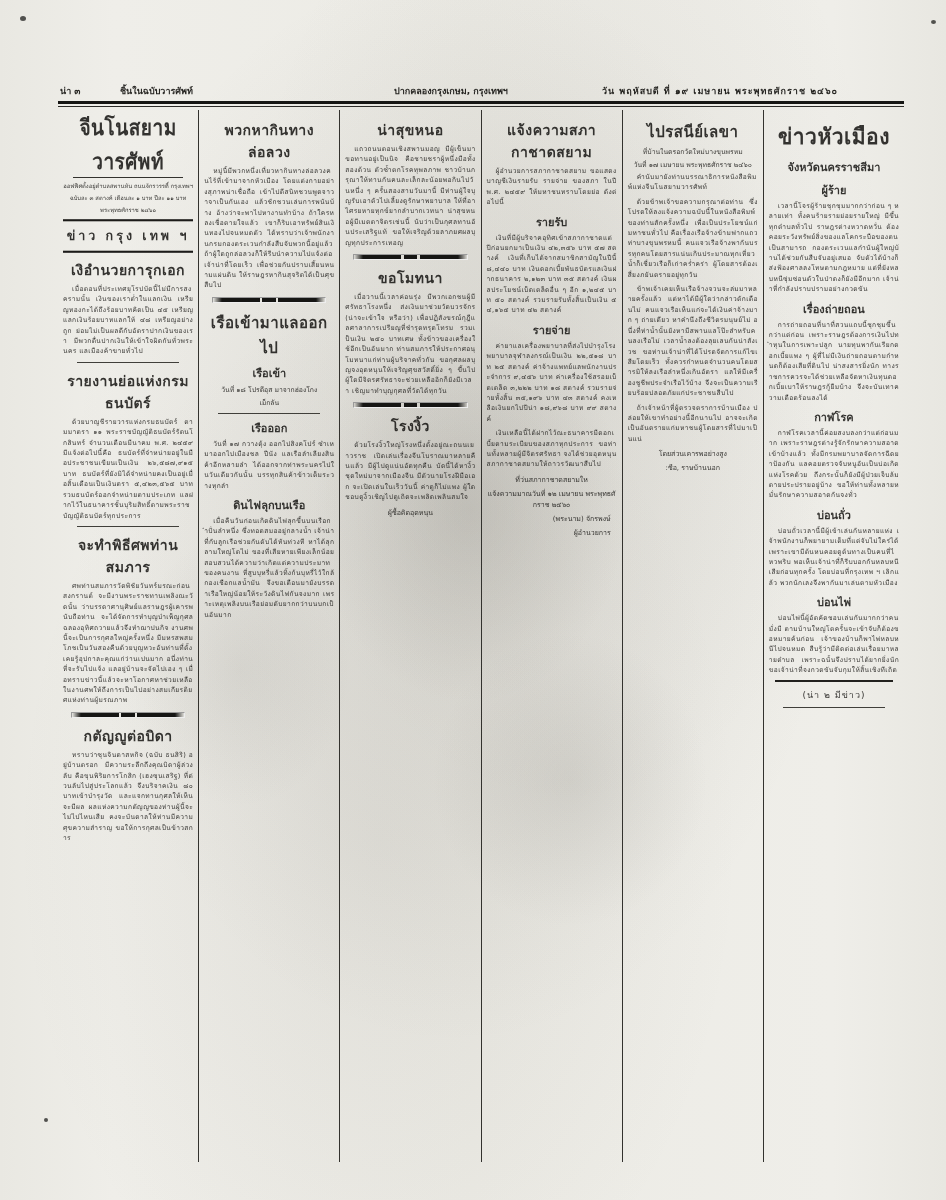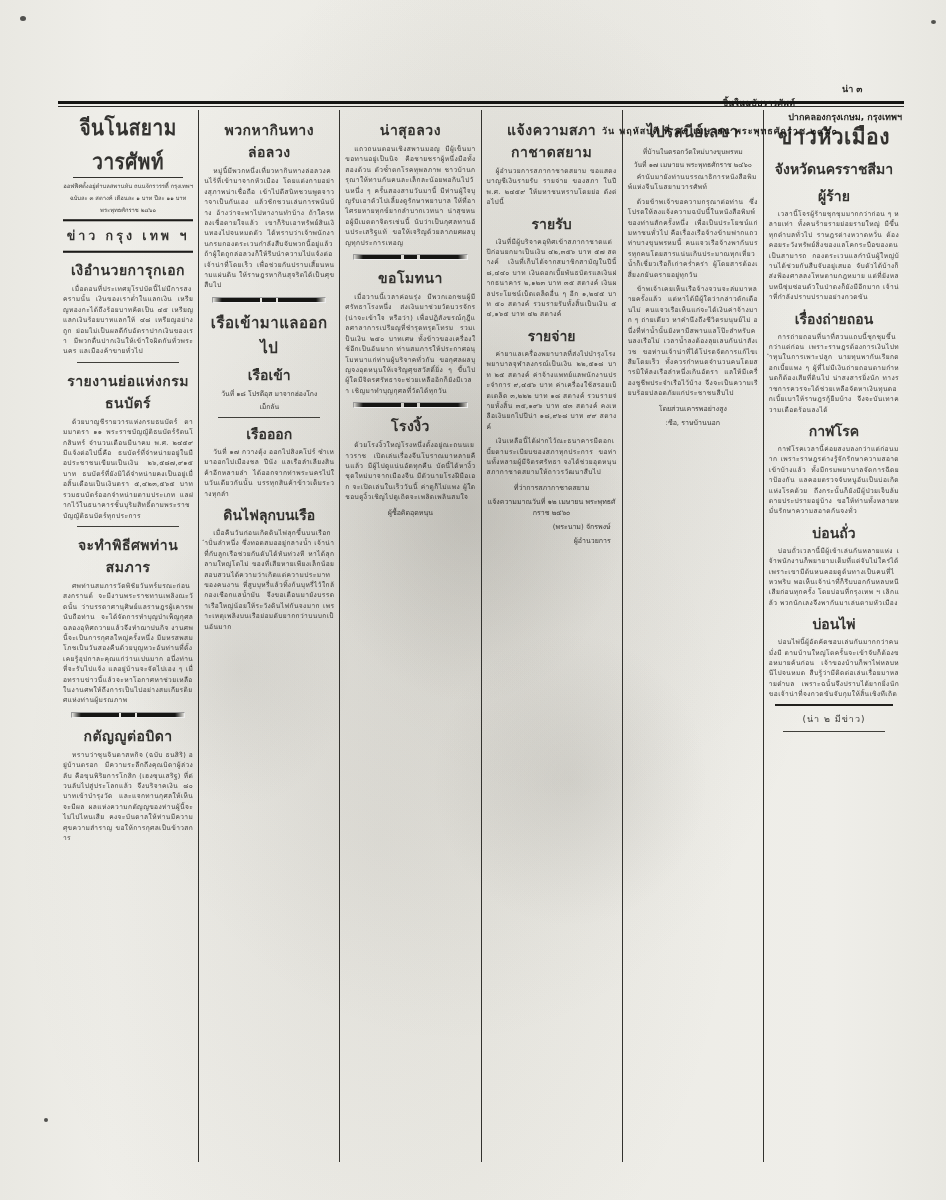--- a/index.html
+++ b/index.html
@@ -13,21 +13,21 @@
       linear-gradient(90deg, #e9e8e2 0%, #efeee9 12%, #ecebe5 50%, #efeee9 88%, #e8e7e1 100%);
     color:#1e1d1b;
   }
   .speck{position:absolute;background:#2a2a28;border-radius:50%;opacity:.8;}
   .smudge{position:absolute;pointer-events:none;}
 
   
   .topstrip{
     position:absolute;left:60px;top:82px;width:842px;height:16px;
     display:flex;align-items:flex-end;font-size:9px;font-weight:700;
-    filter:blur(.25px);color:#262522;flex-direction:column;
+    filter:blur(.25px);color:#262522;
   }
   .topstrip .t-left{width:60px;}
   .topstrip .t-note{width:180px;}
   .topstrip .t-office{flex:1;text-align:center;}
   .topstrip .t-date{width:300px;text-align:left;letter-spacing:1px;}
   .double-rule{position:absolute;left:58px;width:846px;}
   .double-rule .r1{height:3px;background:#161614;margin-bottom:2px;}
   .double-rule .r2{height:1px;background:#2c2b28;}
 
   
@@ -37,21 +37,21 @@
   }
   .col{
     flex:1 1 0;padding:2px 5px 0 5px;overflow:hidden;color:rgba(25,24,22,.88);
   }
   .col + .col{border-left:1px solid #33322e;}
   .p{
     font-size:6.6px;line-height:10.4px;text-align:justify;text-indent:9px;
     margin:2px 0 4px 0;word-break:break-all;letter-spacing:.4px;
   }
   .headline{font-size:14px;font-weight:700;text-align:center;margin:7px 0 3px 0;letter-spacing:.5px;}
-  .subhead{font-size:14px;font-weight:700;text-align:center;margin:5px 0 2px 0;}
+  .subhead{font-size:11px;font-weight:700;text-align:center;margin:5px 0 2px 0;}
   .bighead{font-size:15px;font-weight:700;text-align:center;margin:8px 0 2px 0;letter-spacing:.5px;transform:scaleY(1.05);}
   .cline{font-size:6.8px;text-align:center;margin:2px 0;word-break:break-all;}
   .hr-thin{border:0;border-top:1px solid #403f3a;margin:5px 14px;}
   .hr-orn{height:4px;margin:6px 8px;background:
     linear-gradient(90deg,#16161400 0%,#161614 8%,#161614 42%,transparent 42%,transparent 44%,#161614 44%,#161614 56%,transparent 56%,transparent 58%,#161614 58%,#161614 92%,#16161400 100%);
   }
   .hr-dbl{border:0;border-top:2px solid #22211e;margin:4px 6px 2px 6px;}
 
   
   .masthead{font-size:19px;font-weight:700;text-align:center;margin:2px 0 3px 0;transform:scaleY(1.15);letter-spacing:.5px;}
@@ -121,52 +121,53 @@
     <div class="cline">วันที่ ๑๘ โปรตีอุส มาจากฮ่องโกง</div>
     <div class="cline">เม็กลัน</div>
     <hr class="hr-thin">
     <div class="subhead">เรือออก</div>
     <p class="p">วันที่ ๑๗ กวางตุ้ง ออกไปสิงคโปร์ ซำเหมาออกไปเมืองชล ปีนัง แลเรือลำเลียงสินค้าอีกหลายลำ ได้ออกจากท่าพระนครไปในวันเดียวกันนั้น บรรทุกสินค้าข้าวเต็มระวางทุกลำ</p>
     <div class="subhead">ดินไฟลุกบนเรือ</div>
     <p class="p">เมื่อคืนวันก่อนเกิดดินไฟลุกขึ้นบนเรือกำปั่นลำหนึ่ง ซึ่งทอดสมออยู่กลางน้ำ เจ้าน่าที่กับลูกเรือช่วยกันดับได้ทันท่วงที หาได้ลุกลามใหญ่โตไม่ ของที่เสียหายเพียงเล็กน้อย สอบสวนได้ความว่าเกิดแต่ความประมาทของคนงาน ที่สูบบุหรี่แล้วทิ้งก้นบุหรี่ไว้ใกล้กองเชือกแลน้ำมัน จึงขอเตือนมายังบรรดาเรือใหญ่น้อยให้ระวังดินไฟกันจงมาก เพราะเหตุเพลิงบนเรือย่อมดับยากกว่าบนบกเป็นอันมาก</p>
   </div>
 
   <div class="col">
-    <div class="headline">น่าสุอลวง</div>
+    <div class="headline">น่าสุขหนอ</div>
     <p class="p">แถวถนนตอนเชิงสพานมอญ มีผู้เข็นมาขอทานอยู่เป็นนิจ คือชายชราผู้หนึ่งมือทั้งสองด้วน ตัวซ้ำตกโรคทุพลภาพ ชาวบ้านกรุณาให้ทานกันคนละเล็กละน้อยพอกินไปวันหนึ่ง ๆ ครั้นสองสามวันมานี้ มีท่านผู้ใจบุญรับเอาตัวไปเลี้ยงดูรักษาพยาบาล ให้ที่อาไศรยหายทุกข์ยากลำบากเวทนา น่าสุขหนอผู้มีเมตตาจิตรเช่นนี้ นับว่าเป็นกุศลทานอันประเสริฐแท้ ขอให้เจริญด้วยลาภยศผลบุญทุกประการเทอญ</p>
     <hr class="hr-orn">
     <div class="headline">ขอโมทนา</div>
     <p class="p">เมื่อวานนี้เวลาค่อนรุ่ง มีพวกเอกชนผู้มีศรัทธาโรงหนึ่ง ส่งเงินมาช่วยวัดบวรจักร (น่าจะเข้าใจ หรือว่า) เพื่อปฏิสังขรณ์กุฎีแลศาลาการเปรียญที่ชำรุดทรุดโทรม รวมเป็นเงิน ๒๕๐ บาทเศษ ทั้งข้าวของเครื่องใช้อีกเป็นอันมาก ท่านสมภารให้ประกาศอนุโมทนาแก่ท่านผู้บริจาคทั่วกัน ขอกุศลผลบุญจงอุดหนุนให้เจริญศุขสวัสดิ์ยิ่ง ๆ ขึ้นไป ผู้ใดมีจิตรศรัทธาจะช่วยเหลืออิกก็ยังมีเวลา เชิญมาทำบุญกุศลที่วัดได้ทุกวัน</p>
     <hr class="hr-orn">
     <div class="headline">โรงงิ้ว</div>
     <p class="p">ด้วยโรงงิ้วใหญ่โรงหนึ่งตั้งอยู่ณะถนนเยาวราช เปิดเล่นเรื่องจีนโบราณมาหลายคืนแล้ว มีผู้ไปดูแน่นอัดทุกคืน บัดนี้ได้หางิ้วชุดใหม่มาจากเมืองจีน มีตัวนายโรงฝีมือเอก จะเปิดเล่นในเร็ววันนี้ ค่าดูก็ไม่แพง ผู้ใดชอบดูงิ้วเชิญไปดูเถิดจะเพลิดเพลินสมใจ</p>
     <div class="sig">ผู้ซื้อคิดอุดหนุน</div>
   </div>
 
   <div class="col">
     <div class="headline">แจ้งความสภากาชาดสยาม</div>
     <p class="p">ผู้อำนวยการสภากาชาดสยาม ขอแสดงบาญชีเงินรายรับ รายจ่าย ของสภา ในปี พ.ศ. ๒๔๕๙ ให้มหาชนทราบโดยย่อ ดังต่อไปนี้</p>
     <div class="subhead">รายรับ</div>
     <p class="p">เงินที่มีผู้บริจาคอุทิศเข้าสภากาชาดแต่ปีก่อนยกมาเป็นเงิน ๔๒,๓๕๖ บาท ๕๗ สตางค์ เงินที่เก็บได้จากสมาชิกสามัญในปีนี้ ๘,๔๔๐ บาท เงินดอกเบี้ยพันธบัตรแลเงินฝากธนาคาร ๒,๑๒๓ บาท ๓๕ สตางค์ เงินผลประโยชน์เบ็ดเตล็ดอื่น ๆ อีก ๑,๒๔๕ บาท ๕๐ สตางค์ รวมรายรับทั้งสิ้นเป็นเงิน ๕๔,๑๖๕ บาท ๔๒ สตางค์</p>
     <div class="subhead">รายจ่าย</div>
     <p class="p">ค่ายาแลเครื่องพยาบาลที่ส่งไปบำรุงโรงพยาบาลจุฬาลงกรณ์เป็นเงิน ๒๒,๕๑๘ บาท ๒๕ สตางค์ ค่าจ้างแพทย์แลพนักงานประจำการ ๙,๔๕๖ บาท ค่าเครื่องใช้สรอยเบ็ดเตล็ด ๓,๒๒๒ บาท ๑๘ สตางค์ รวมรายจ่ายทั้งสิ้น ๓๕,๑๙๖ บาท ๔๓ สตางค์ คงเหลือเงินยกไปปีน่า ๑๘,๙๖๘ บาท ๙๙ สตางค์</p>
     <p class="p">เงินเหลือนี้ได้ฝากไว้ณะธนาคารมีดอกเบี้ยตามระเบียบของสภาทุกประการ ขอท่านทั้งหลายผู้มีจิตรศรัทธา จงได้ช่วยอุดหนุนสภากาชาดสยามให้ถาวรวัฒนาสืบไป</p>
-    <div class="sig">ที่ว่าการสภากาชาดสยาม</div>
+    <div class="sig">ที่ว่นสภากาชาดสยามให</div>
     <div class="sig">แจ้งความมาณวันที่ ๑๒ เมษายน พระพุทธศักราช ๒๔๖๐</div>
     <div class="sig-right">(พระนาม) จักรพงษ์</div>
     <div class="sig-right">ผู้อำนวยการ</div>
   </div>
 
   <div class="col">
     <div class="bighead">ไปรสนีย์เลขา</div>
     <div class="cline">ที่บ้านในตรอกวัดใหม่บางขุนพรหม</div>
     <div class="cline">วันที่ ๑๗ เมษายน พระพุทธศักราช ๒๔๖๐</div>
     <p class="p">คำนับมายังท่านบรรณาธิการหนังสือพิมพ์แห่งจีนโนสยามวารศัพท์</p>
     <p class="p">ด้วยข้าพเจ้าขอความกรุณาต่อท่าน ซึ่งโปรดให้ลงแจ้งความฉบับนี้ในหนังสือพิมพ์ของท่านสักครั้งหนึ่ง เพื่อเป็นประโยชน์แก่มหาชนทั่วไป คือเรื่องเรือจ้างข้ามฟากแถวท่าบางขุนพรหมนี้ คนแจวเรือจ้างพากันบรรทุกคนโดยสารแน่นเกินประมาณทุกเที่ยว น้ำก็เชี่ยวเรือก็เก่าคร่ำคร่า ผู้โดยสารต้องเสี่ยงภยันตรายอยู่ทุกวัน</p>
     <p class="p">ข้าพเจ้าเคยเห็นเรือจ้างจวนจะล่มมาหลายครั้งแล้ว แต่หาได้มีผู้ใดว่ากล่าวตักเตือนไม่ คนแจวเรือเห็นแก่จะได้เงินค่าจ้างมาก ๆ ถ่ายเดียว หาคำนึงถึงชีวิตรมนุษย์ไม่ อนึ่งที่ท่าน้ำนั้นยังหามีสพานแลโป๊ะสำหรับคนลงเรือไม่ เวลาน้ำลงต้องลุยเลนกันน่าสังเวช ขอท่านเจ้าน่าที่ได้โปรดจัดการแก้ไขเสียโดยเร็ว ทั้งควรกำหนดจำนวนคนโดยสารมิให้ลงเรือลำหนึ่งเกินอัตรา แลให้มีเครื่องชูชีพประจำเรือไว้บ้าง จึงจะเป็นความเรียบร้อยปลอดภัยแก่ประชาชนสืบไป</p>
+    <p class="p">ถ้าเจ้าหน้าที่ผู้ตรวจตราการบ้านเมือง ปล่อยให้เขาทำอย่างนี้อีกนานไป อาจจะเกิดเป็นอันตรายแก่มหาชนผู้โดยสารที่ไปมาเป็นแน่</p>
     <div class="sig">โดยส่วนเคารพอย่างสูง</div>
     <div class="sig">:ซือ, ราษบ้านนอก</div>
   </div>
 
   <div class="col">
     <div class="bighead" style="font-size:21px;">ข่าวหัวเมือง</div>
     <div class="subhead">จังหวัดนครราชสีมา</div>
     <div class="subhead">ผู้ร้าย</div>
     <p class="p">เวลานี้โจรผู้ร้ายชุกชุมมากกว่าก่อน ๆ หลายเท่า ทั้งคนร้ายรายย่อยรายใหญ่ มีขึ้นทุกตำบลทั่วไป ราษฎรต่างหวาดหวั่น ต้องคอยระวังทรัพย์สิ่งของแลโคกระบือของตนเป็นสามารถ กองตระเวนแลกำนันผู้ใหญ่บ้านได้ช่วยกันสืบจับอยู่เสมอ จับตัวได้บ้างก็ส่งฟ้องศาลลงโทษตามกฎหมาย แต่ที่ยังหลบหนีซุ่มซ่อนตัวในป่าดงก็ยังมีอีกมาก เจ้าน่าที่กำลังปราบปรามอย่างกวดขัน</p>
     <div class="subhead">เรื่องถ่ายถอน</div>

